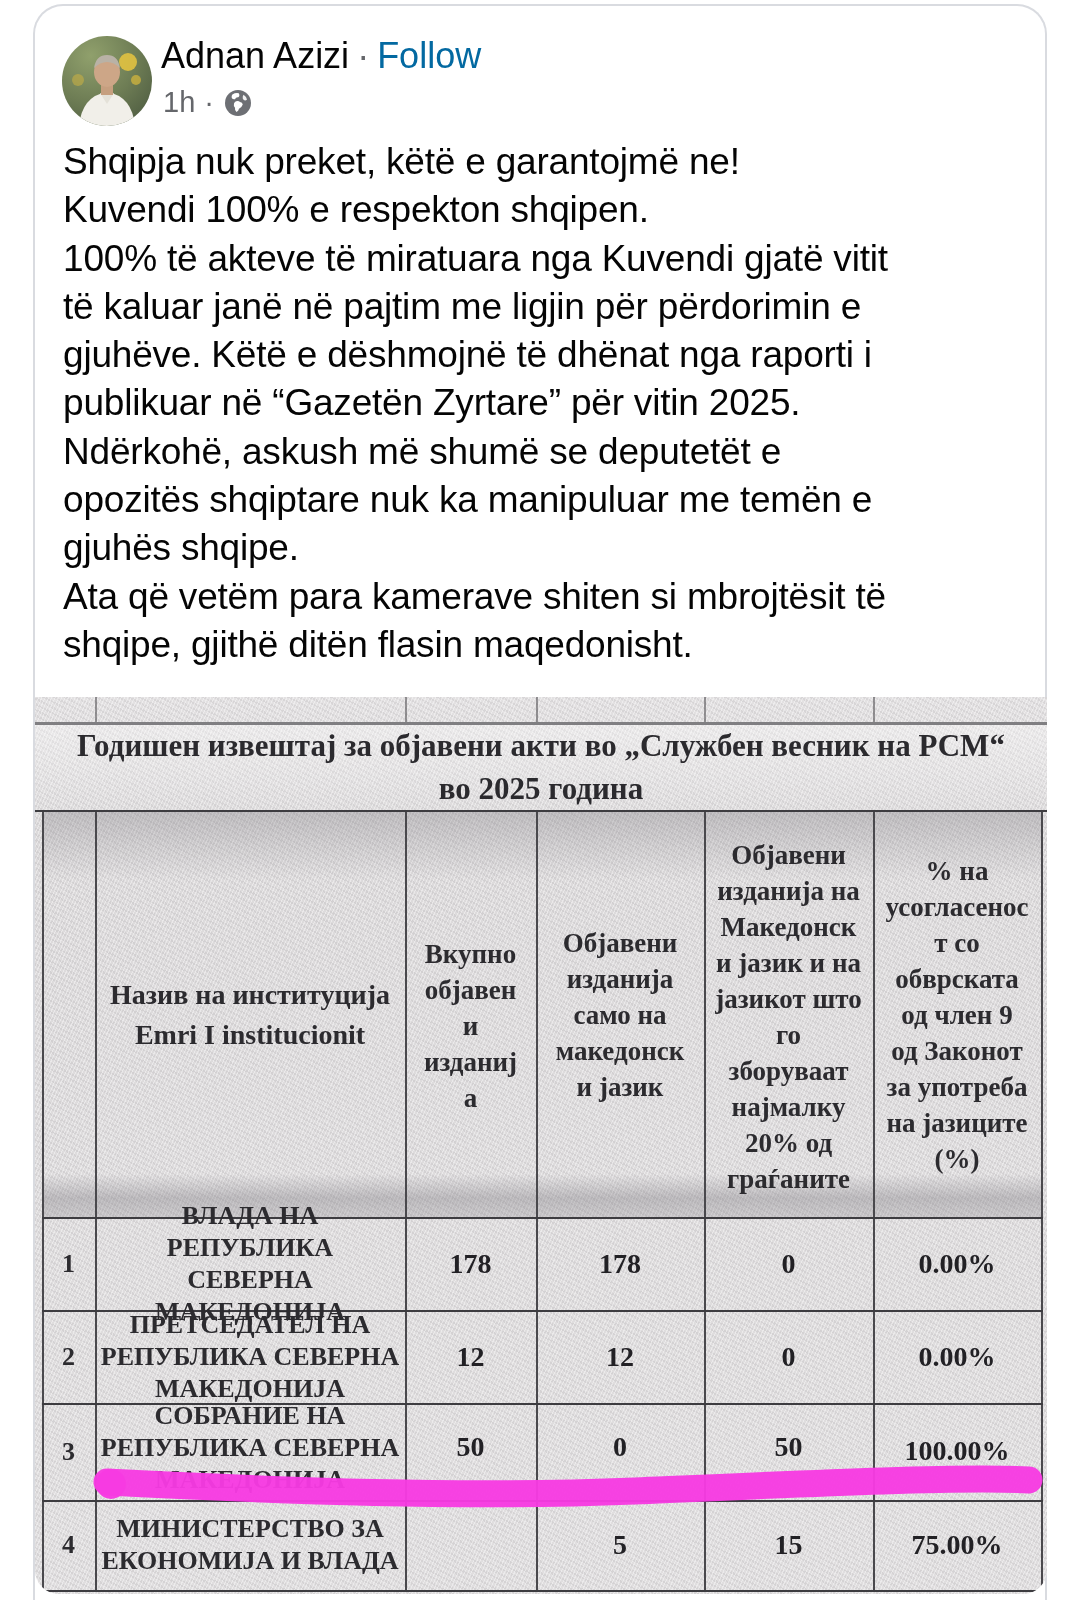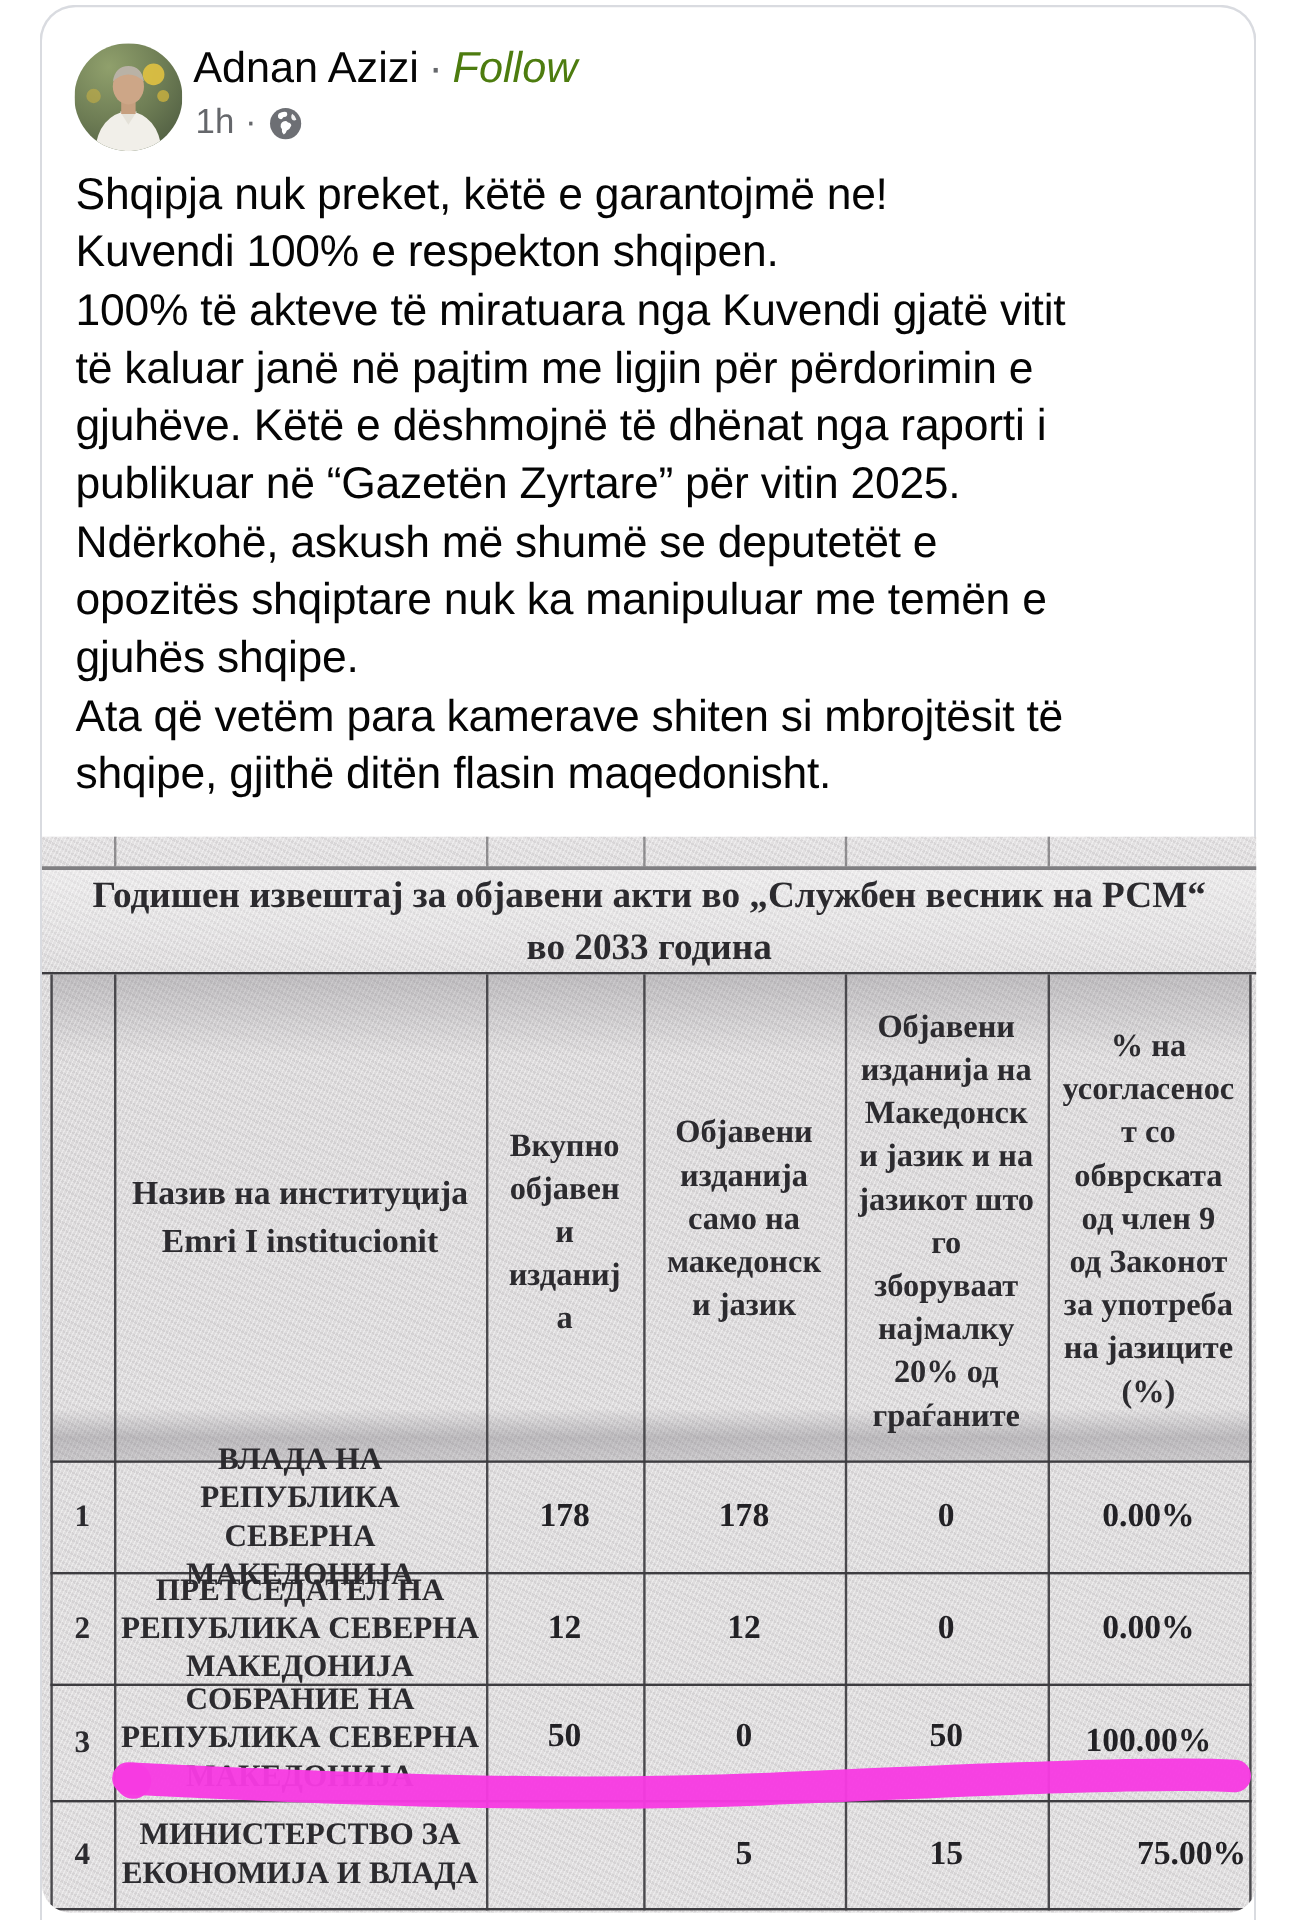--- a/index.html
+++ b/index.html
@@ -13,21 +13,21 @@
     background:#ffffff;border:2px solid #d9dbe0;border-bottom:none;
     border-radius:30px 30px 0 0;box-sizing:border-box;
   }
   .avatar{
     position:absolute;left:27px;top:30px;width:90px;height:90px;border-radius:50%;
     overflow:hidden;cursor:pointer;
   }
   .name-row{position:absolute;left:126px;top:28px;font-size:36px;line-height:44px;white-space:nowrap;}
   .author{font-weight:400;color:#050505;cursor:pointer;}
   .dot-sep{color:#65676b;font-weight:400;padding:0 8px;}
-  .follow{color:#4d7c0f;font-weight:500;cursor:pointer;font-style:italic;}
+  .follow{color:#0369a1;font-weight:500;cursor:pointer;}
   .meta-row{position:absolute;left:128px;top:80px;font-size:29px;color:#65676b;display:flex;align-items:flex-start;gap:9px;}
   .meta-row .globe{display:inline-block;margin-top:2px;}
   .post-body{
     position:absolute;left:28px;top:132px;width:975px;
     font-size:37px;line-height:48.3px;color:#050505;letter-spacing:-0.2px;
     white-space:pre-line;
   }
   
   .scan{
     position:absolute;left:0px;top:691px;width:1012px;height:897px;
@@ -126,21 +126,21 @@
     <div class="scan">
 
       <div class="vline faint" style="left:60px;top:0;height:25px;"></div>
       <div class="vline faint" style="left:370px;top:0;height:25px;"></div>
       <div class="vline faint" style="left:501px;top:0;height:25px;"></div>
       <div class="vline faint" style="left:669px;top:0;height:25px;"></div>
       <div class="vline faint" style="left:838px;top:0;height:25px;"></div>
 
       <div class="hline" style="left:0;top:25px;width:1012px;height:3px;"></div>
       <div class="doc-title">Годишен извештај за објавени акти во „Службен весник на РСМ“
-во 2033 година</div>
+во 2025 година</div>
       <div class="hline" style="left:0;top:113px;width:1012px;"></div>
 
       <div class="grayband-top"></div>
       <div class="grayband-bottom"></div>
 
       <div class="vline" style="left:7px;top:115px;height:780px;"></div>
       <div class="vline" style="left:60px;top:115px;height:780px;"></div>
       <div class="vline" style="left:370px;top:115px;height:780px;"></div>
       <div class="vline" style="left:501px;top:115px;height:780px;"></div>
       <div class="vline" style="left:669px;top:115px;height:780px;"></div>
@@ -209,21 +209,21 @@
       <div class="cell val" style="left:372px;top:706px;width:127px;height:97px;padding-bottom:10px;">50</div>
       <div class="cell val" style="left:503px;top:706px;width:164px;height:97px;padding-bottom:10px;">0</div>
       <div class="cell val" style="left:671px;top:706px;width:165px;height:97px;padding-bottom:10px;">50</div>
       <div class="cell val" style="left:840px;top:706px;width:164px;height:97px;padding-bottom:2px;">100.00%</div>
 
       <div class="cell row-num" style="left:9px;top:803px;width:49px;height:90px;">4</div>
       <div class="cell inst" style="left:62px;top:803px;width:306px;height:90px;">МИНИСТЕРСТВО ЗА
 ЕКОНОМИЈА И ВЛАДА</div>
       <div class="cell val" style="left:503px;top:803px;width:164px;height:90px;">5</div>
       <div class="cell val" style="left:671px;top:803px;width:165px;height:90px;">15</div>
-      <div class="cell val" style="left:876px;top:803px;width:164px;height:90px;">75.00%</div>
+      <div class="cell val" style="left:840px;top:803px;width:164px;height:90px;">75.00%</div>
 
       <svg class="marker-svg" width="1012" height="897" viewBox="0 0 1012 897">
         <circle cx="76" cy="787" r="15" fill="#f73ae2" opacity="0.96"></circle>
         <path d="M72 785 C 250 794, 430 801, 600 794 C 760 787, 930 779, 994 783" fill="none" stroke="#f73ae2" stroke-width="27" stroke-linecap="round" opacity="0.96"></path>
       </svg>
     </div>
   </div>
 </div>
 
 </body></html>

